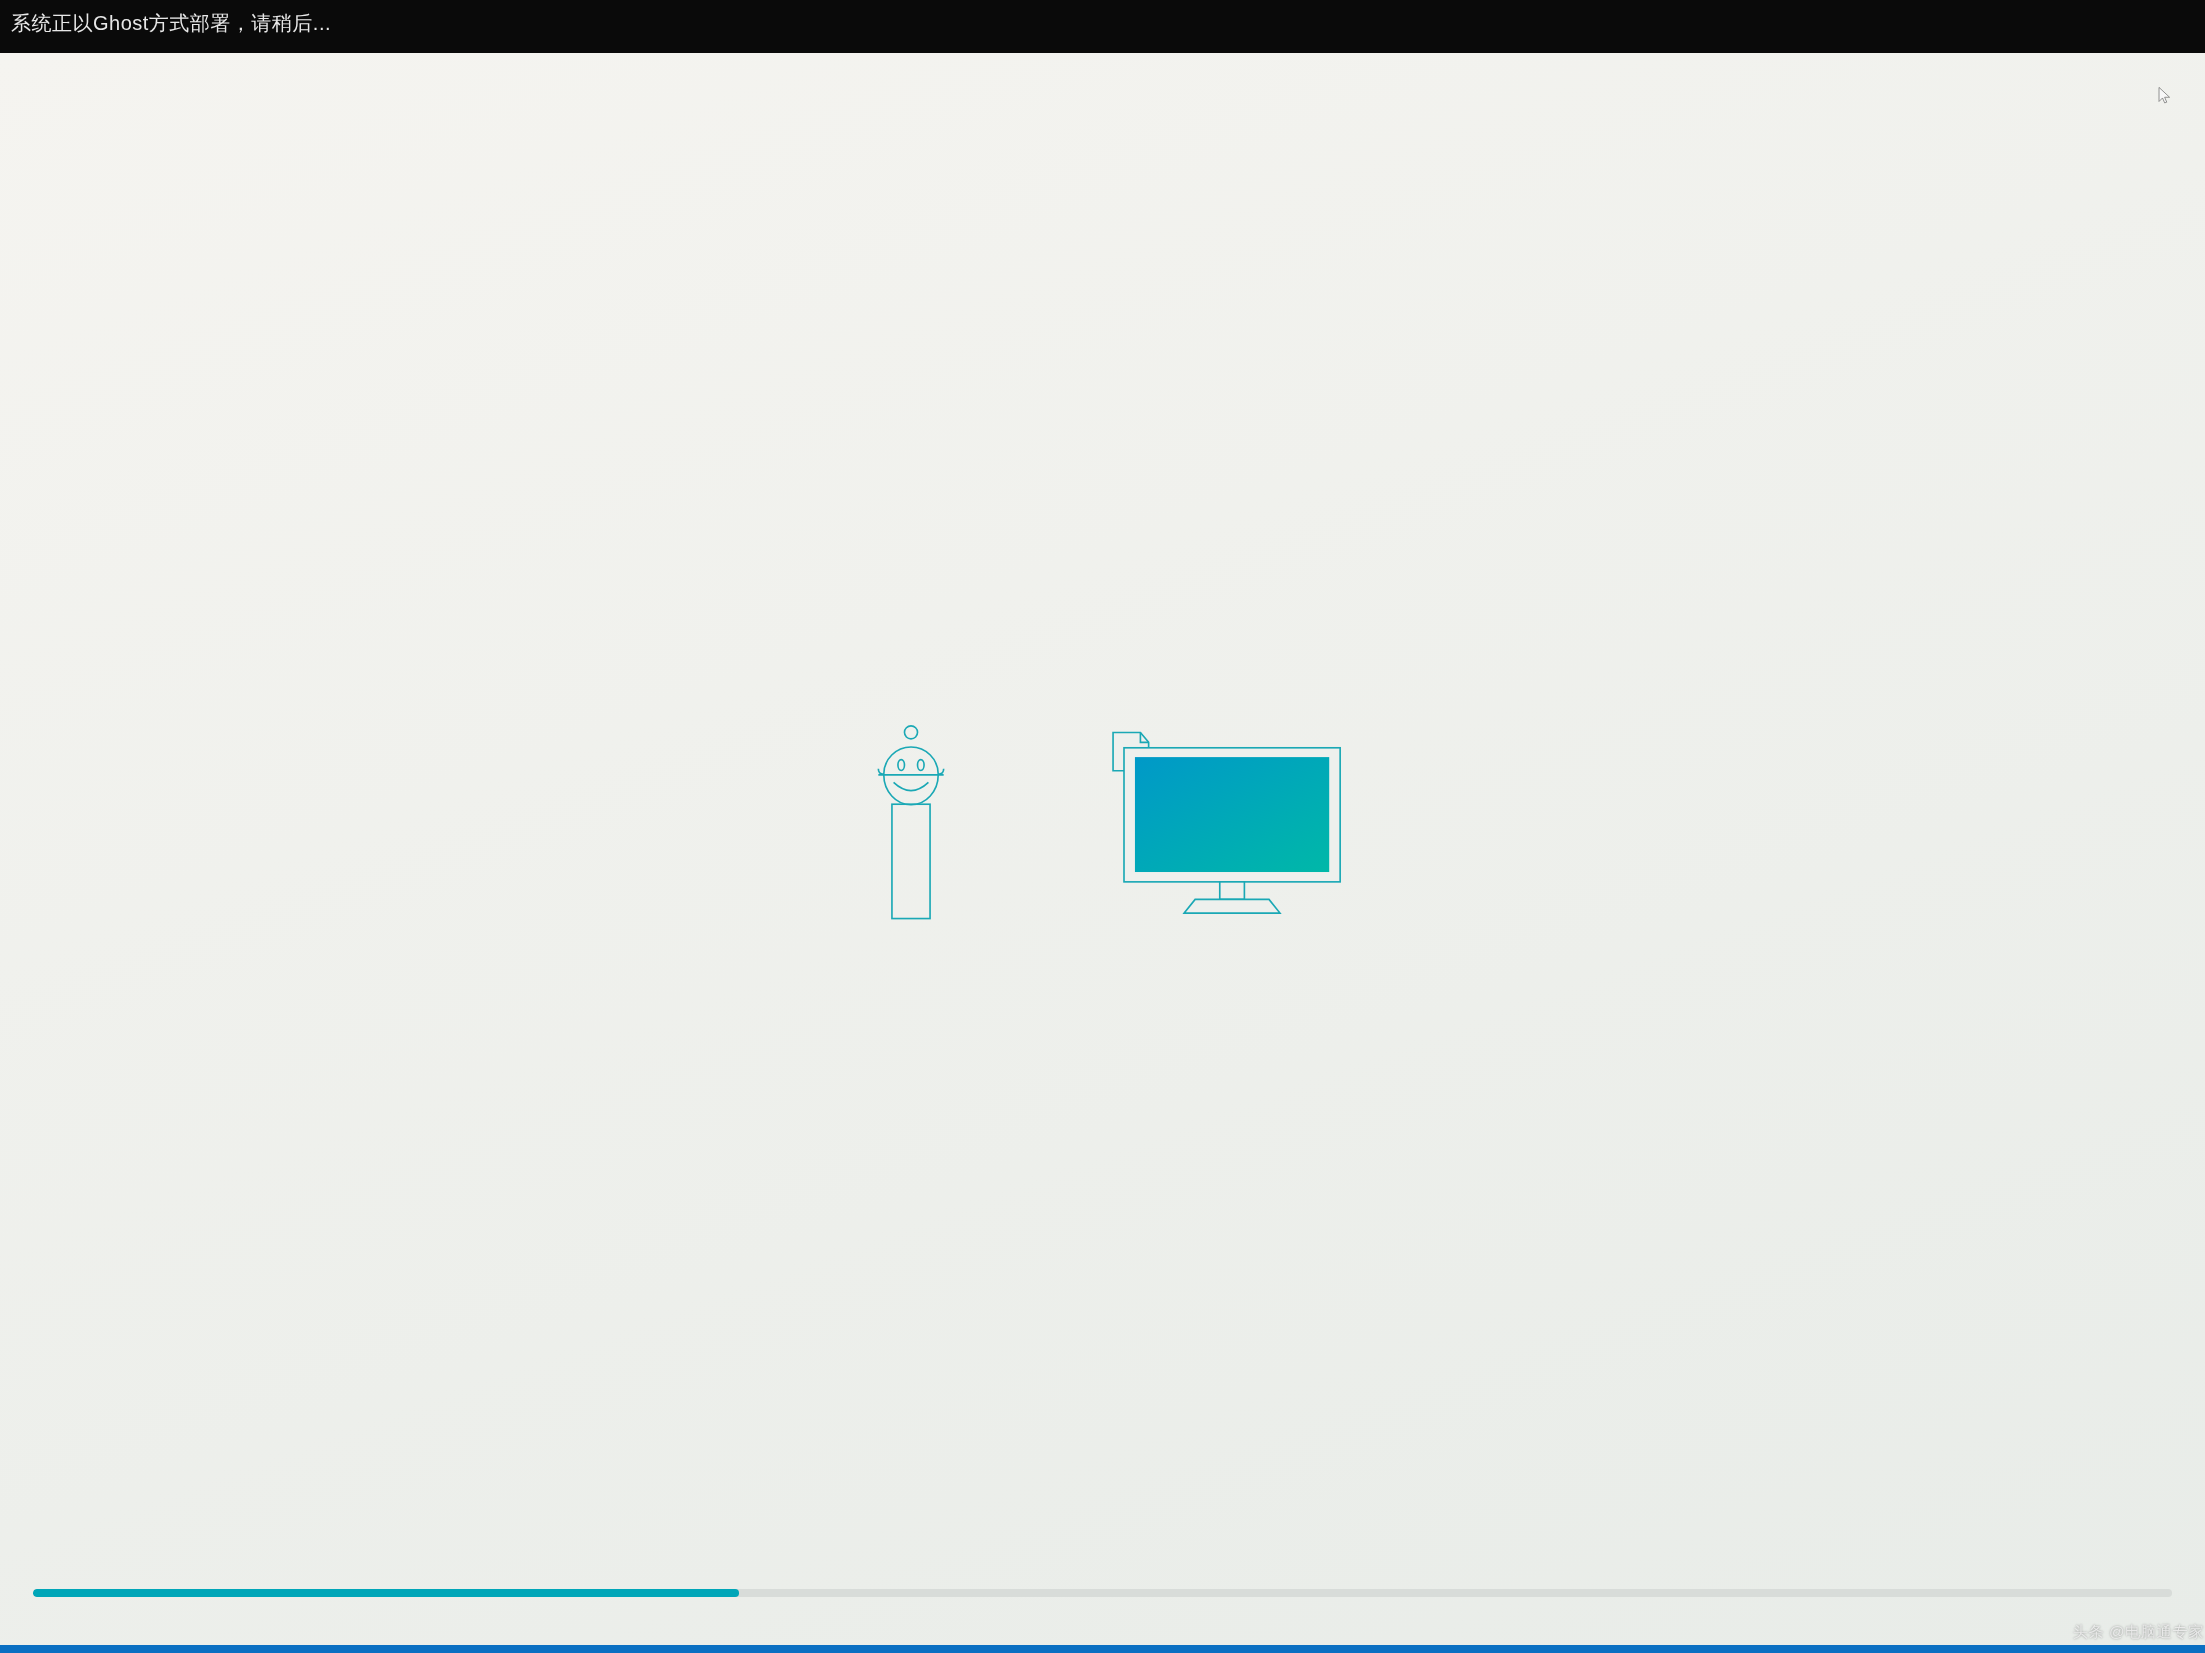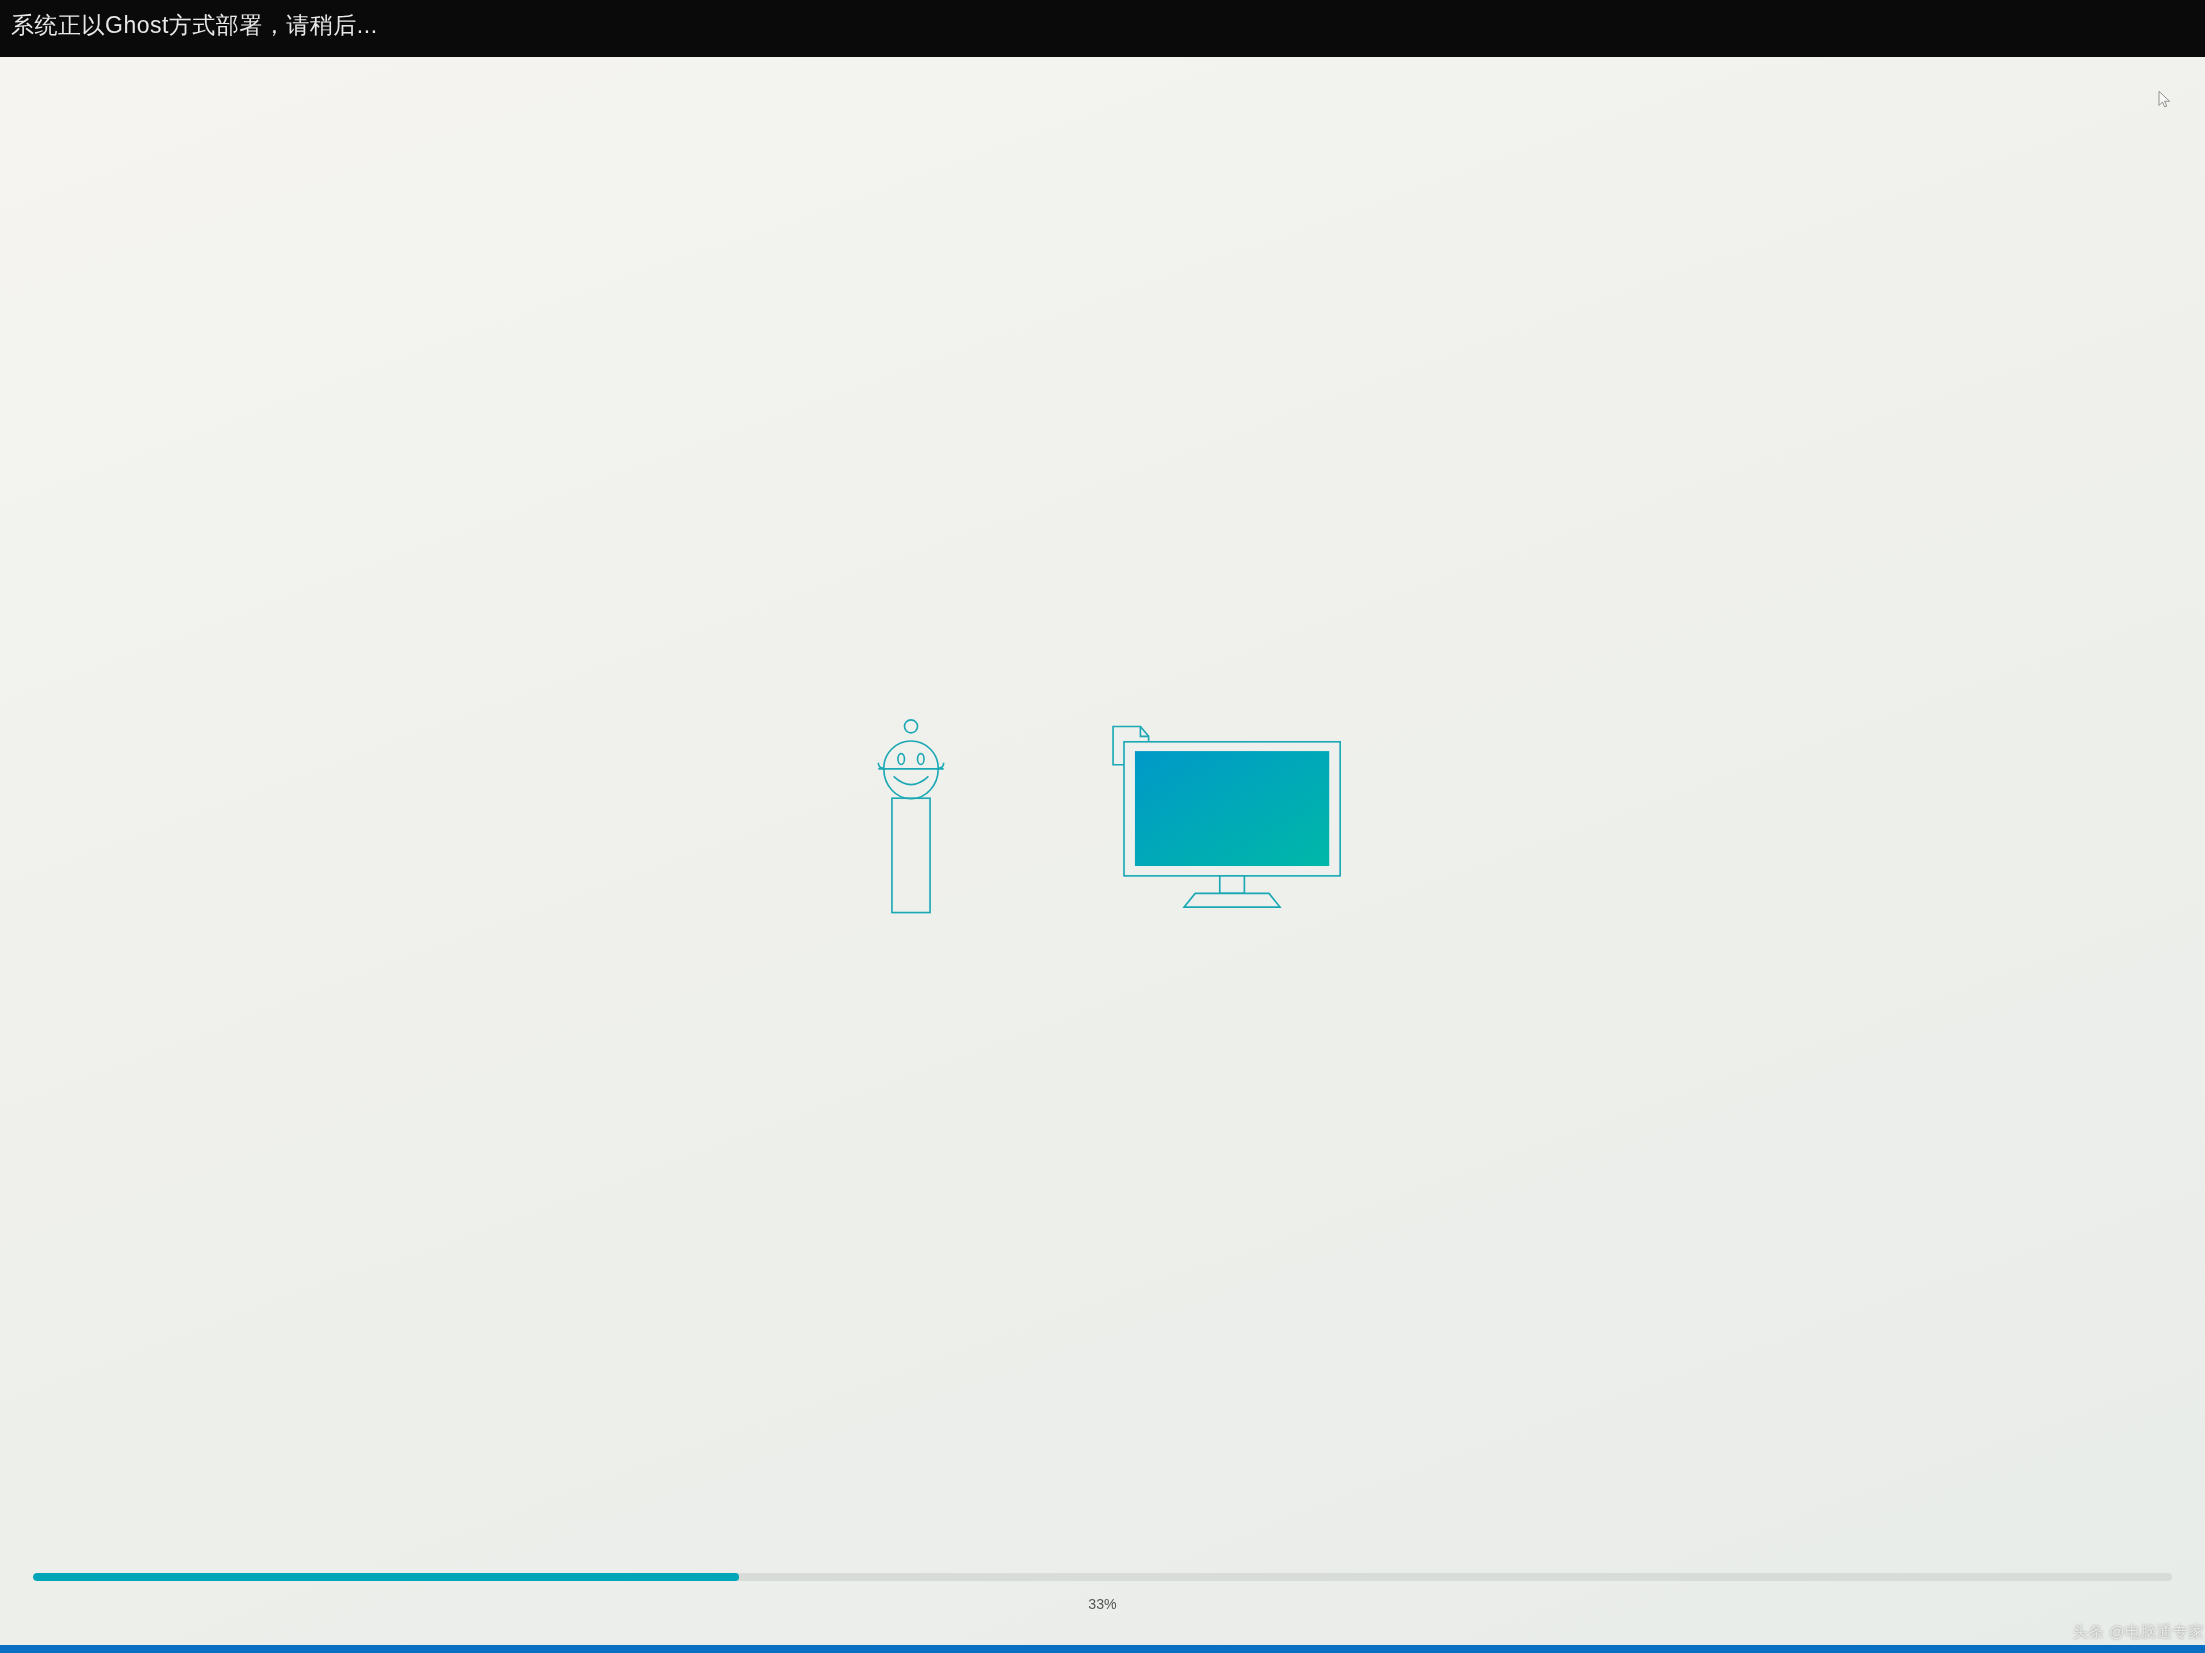--- a/index.html
+++ b/index.html
@@ -6,21 +6,21 @@
     html, body { width: 100%; height: 100%; overflow: hidden; }
     body {
       font-family: "Microsoft YaHei", "Segoe UI", sans-serif;
       background: #f0f0ef;
       display: flex;
       flex-direction: column;
     }
     .header {
       background: #0a0a0a;
       color: #e8e8e8;
-      font-size: 23px;
+      font-size: 20px;
       font-weight: 300;
       padding: 9.8px 11px 16.4px 11px;
       letter-spacing: 0.5px;
     }
     .content {
       flex: 1;
       background: linear-gradient(160deg, #f5f4f0 0%, #e8ece8 100%);
       position: relative;
       display: flex;
       flex-direction: column;
@@ -142,21 +142,20 @@
         <path d="M 150 340 L 170 315 L 305 315 L 325 340 Z" fill="#eef0ed" stroke="#1aa8b5" stroke-width="3"></path>
       </svg>
     </div>
 
   </div>
 
   <div class="progress-section">
     <div class="progress-track">
       <div class="progress-fill" style="width: 33%;"></div>
     </div>
-    <div class="progress-label">33%</div>
   </div>
 
   <div class="watermark">头条 @电脑通专家</div>
 
 </div>
 
 <div class="bottom-strip"></div>
 
 
 </body></html>

